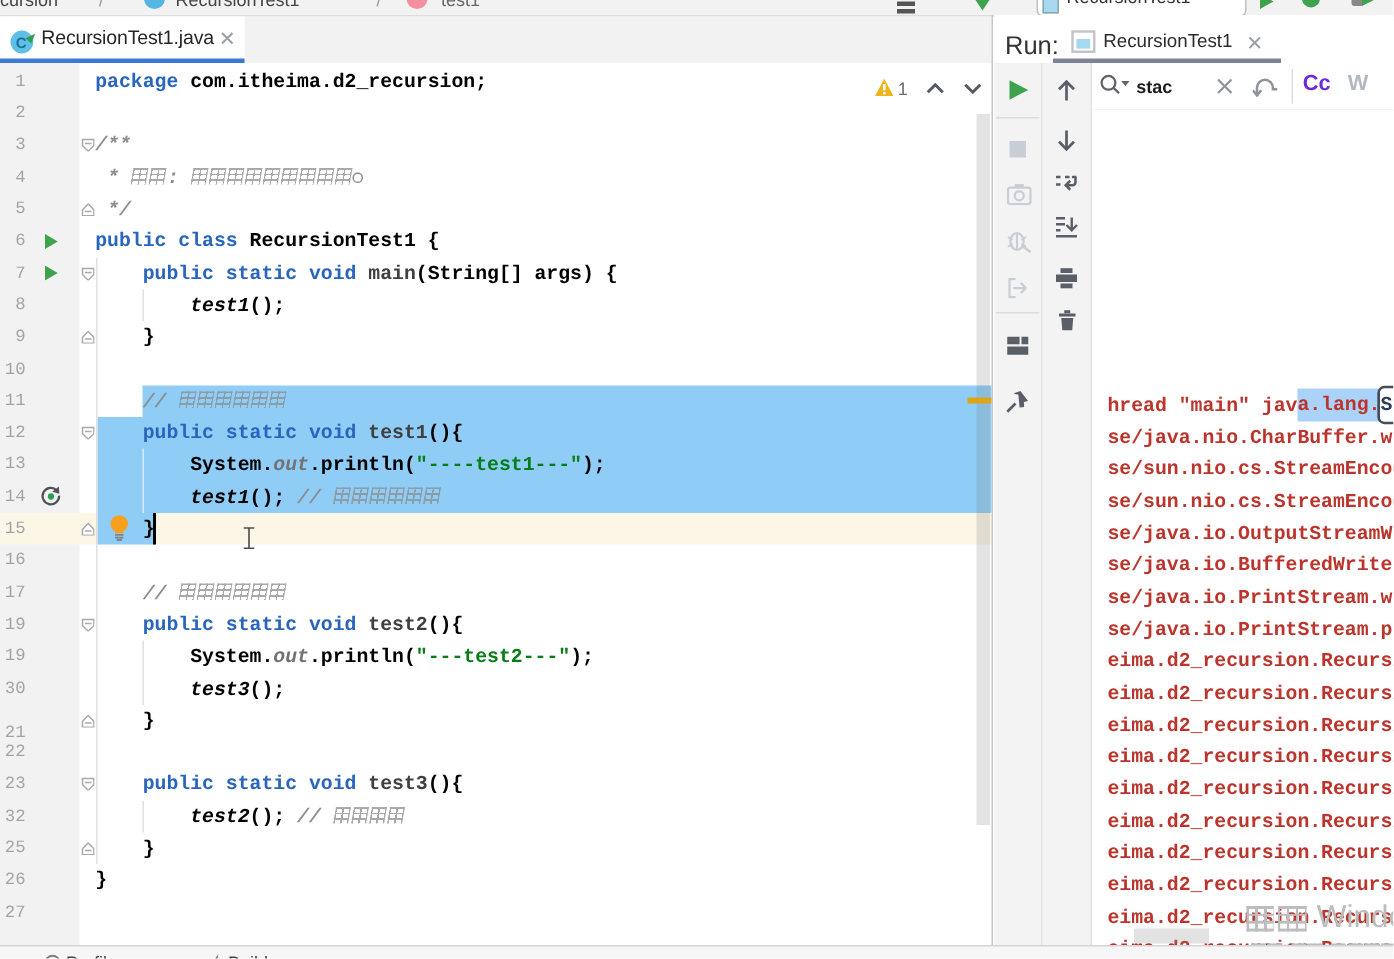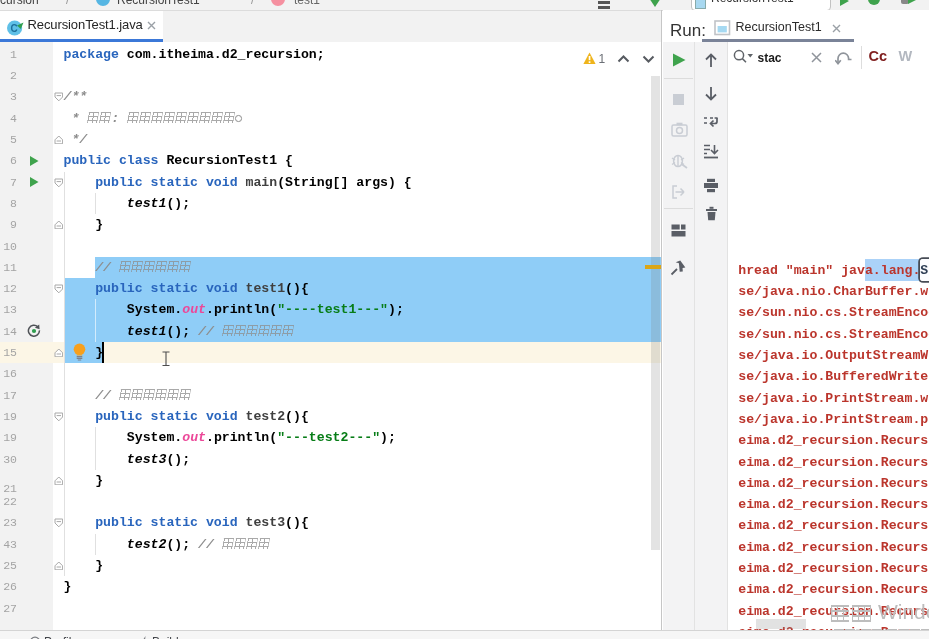--- a/index.html
+++ b/index.html
@@ -3,21 +3,21 @@
 <style>
 html,body{margin:0;padding:0}
 body{width:929px;height:639px;overflow:hidden;position:relative;background:#fff;font-family:"Liberation Sans",sans-serif}
 .a{position:absolute}
 .cl{position:absolute;left:63.5px;font:bold 13.2px/21.3px "Liberation Mono",monospace;white-space:pre;color:#000}
 .num{position:absolute;left:0;width:17px;text-align:right;font:11.5px/21.3px "Liberation Mono",monospace;color:#a4a4a4}
 .kw{color:#2965bd}
 .md{color:#404040}
 .cm{color:#8d8d8d;font-style:italic}
 .st{color:#077d17}
-.fl{color:#ec4899;font-style:italic}
+.fl{color:#737373;font-style:italic}
 .it{font-style:italic}
 .pd{display:inline-block;width:9px;height:10px;position:relative}
 .pd::after{content:"";position:absolute;left:0;bottom:0;width:4.5px;height:4.5px;border:1.2px solid #8d8d8d;border-radius:50%}
 .cn{display:inline-block;width:10px;height:11px;margin:0 1px;vertical-align:-1px;opacity:.75;
 background-image:repeating-linear-gradient(to bottom,#8d8d8d 0 1.1px,rgba(0,0,0,0) 1.1px 3.8px),repeating-linear-gradient(to right,#8d8d8d 0 1px,rgba(0,0,0,0) 1px 4.6px);transform:skewX(-10deg)}
 .crow{position:absolute;left:10.8px;font:bold 13.2px/21.3px "Liberation Mono",monospace;white-space:pre;color:#bb352c}
 .h1{background:#abd2f8;padding:3.5px 0}
 .h2{background:#fcfdff;box-shadow:0 0 0 1.8px #474c55;border-radius:3px;color:#2e3e55;padding:3.5px 0}
 .cw{display:inline-block;width:18.5px;height:17.5px;margin:0 1.4px;vertical-align:-2px;
 background-image:repeating-linear-gradient(to bottom,#bdbdbd 0 1.8px,rgba(0,0,0,0) 1.8px 5px),repeating-linear-gradient(to right,#bdbdbd 0 1.5px,rgba(0,0,0,0) 1.5px 6px)}
@@ -108,21 +108,21 @@
 <div class="cl" style="top:405.9px">    <span class="kw">public static void</span> <span class="md">test2</span>(){</div>
 <div class="num" style="top:427.2px">19</div>
 <div class="cl" style="top:427.2px">        System.<span class="fl">out</span>.println(<span class="st">"---test2---"</span>);</div>
 <div class="num" style="top:448.5px">30</div>
 <div class="cl" style="top:448.5px">        <span class="it">test3</span>();</div>
 <div class="num" style="top:478px">21</div>
 <div class="cl" style="top:469.8px">    }</div>
 <div class="num" style="top:491.1px">22</div>
 <div class="num" style="top:512.4px">23</div>
 <div class="cl" style="top:512.4px">    <span class="kw">public static void</span> <span class="md">test3</span>(){</div>
-<div class="num" style="top:533.7px">43</div>
+<div class="num" style="top:533.7px">32</div>
 <div class="cl" style="top:533.7px">        <span class="it">test2</span>(); <span class="cm">// <i class="cn"></i><i class="cn"></i><i class="cn"></i><i class="cn"></i></span></div>
 <div class="num" style="top:555.0px">25</div>
 <div class="cl" style="top:555.0px">    }</div>
 <div class="num" style="top:576.3px">26</div>
 <div class="cl" style="top:576.3px">}</div>
 <div class="num" style="top:597.6px">27</div>
 <svg class="a" style="left:29px;top:155.9px" width="10" height="10">
       <path d="M1 0 L9.5 5 L1 10 Z" fill="#3fa34d"></path>
     </svg>
 <svg class="a" style="left:29px;top:177.2px" width="10" height="10">
@@ -219,21 +219,21 @@
     </svg>
 <div class="a" style="left:757.5px;top:50.5px;font-size:12px;font-weight:bold;color:#1c1c1c">stac</div>
 <svg class="a" style="left:810px;top:51px" width="13" height="13">
       <path d="M2 2 L11 11 M11 2 L2 11" stroke="#8f949b" stroke-width="1.5"></path>
     </svg>
 <svg class="a" style="left:835px;top:50px" width="17" height="15" viewBox="0 0 17 15">
 <path d="M3 13 V8.5 A5.3 5.3 0 0 1 13.6 8.5 L13.6 9.5 H16.5" fill="none" stroke="#8f949b" stroke-width="1.7"></path>
 <path d="M0.2 10.2 L3 13.6 L5.8 10.2" fill="none" stroke="#8f949b" stroke-width="1.7"></path>
     </svg>
 <div class="a" style="left:860.7px;top:46px;width:1px;height:23px;background:#ddd"></div>
-<div class="a" style="left:868.5px;top:48px;font-size:14.5px;font-weight:bold;color:#7f1d1d">Cc</div>
+<div class="a" style="left:868.5px;top:48px;font-size:14.5px;font-weight:bold;color:#6d28d9">Cc</div>
 <div class="a" style="left:898.5px;top:48px;font-size:14.5px;font-weight:bold;color:#b3b8c0">W</div>
 </div>
 <div id="runtools">
 <div class="a" style="left:662.5px;top:42px;width:32px;height:588px;background:#f3f3f4"></div>
 <div class="a" style="left:694.5px;top:42px;width:33px;height:588px;background:#f3f3f4"></div>
 <div class="a" style="left:694.3px;top:42px;width:1px;height:588px;background:#e2e2e2"></div>
 <div class="a" style="left:727.3px;top:42px;width:1px;height:588px;background:#e2e2e2"></div>
 <svg class="a" style="left:671.5px;top:53px" width="14" height="14">
       <path d="M1 0.5 L13.5 7 L1 13.5 Z" fill="#3fa34d"></path>
     </svg>

